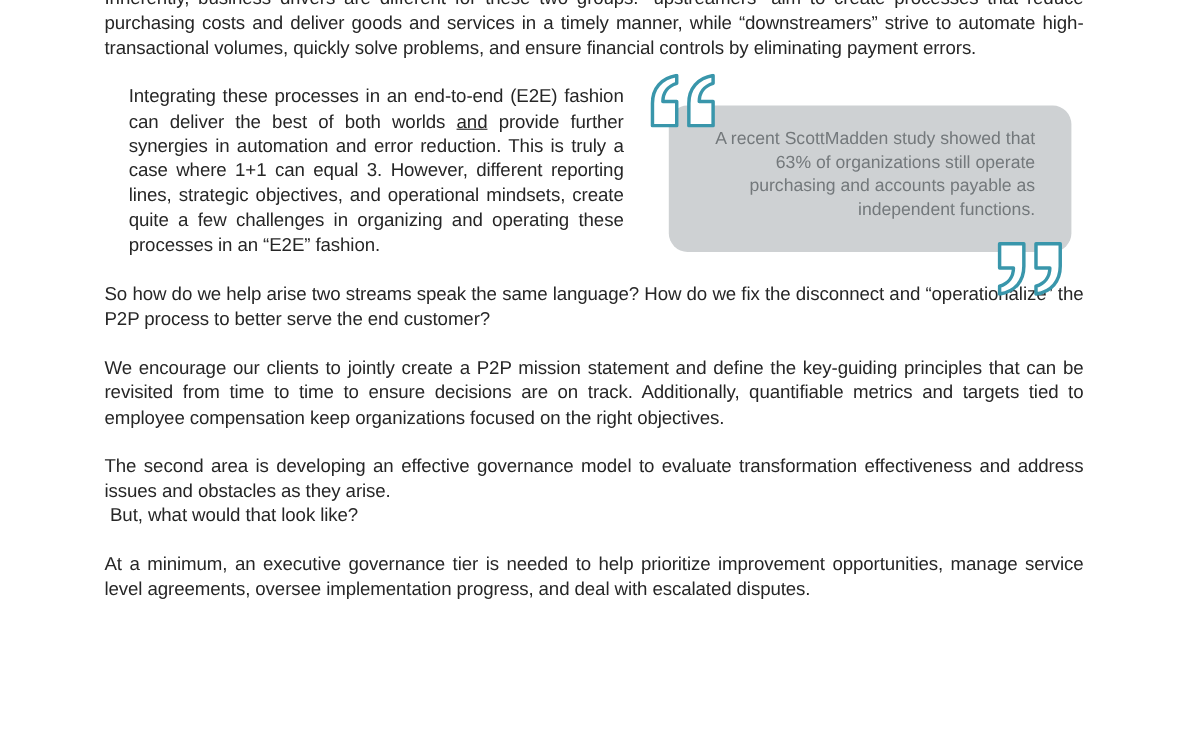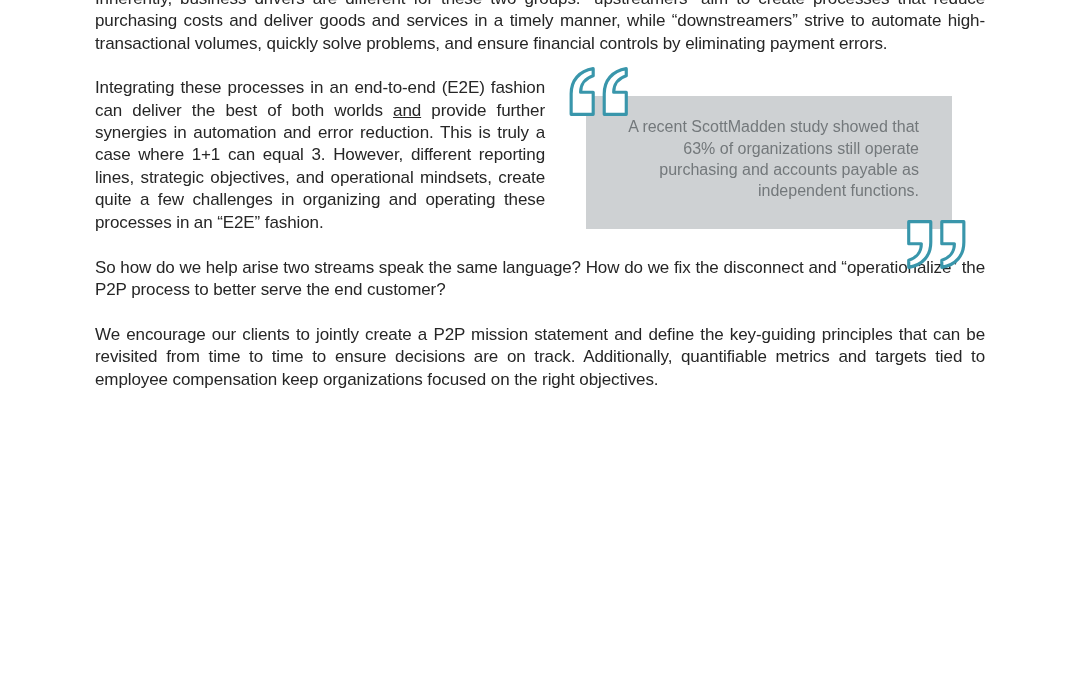--- a/index.html
+++ b/index.html
@@ -27,36 +27,38 @@
     text-align: justify;
   }
   .bold { font-weight: 400; }
   .underline { text-decoration: underline; }
   .indent { padding-left: 5px; }
 
   
   .quote-row {
     display: flex;
     margin-bottom: 23px;
+    margin-left: 22px;
   }
   .col-left { width: 450px; }
   .col-right { flex: 1; position: relative; }
 
   .quote-box {
     position: absolute;
     left: 41px; top: 19px;
     width: 366px; height: 133px;
     box-sizing: border-box;
     background: #ced1d3;
     padding: 20px 33px 0 24px;
     text-align: right;
     font-size: 16px;
     line-height: 21.3px;
     letter-spacing: 0;
     color: #73787b;
+    border-radius: 17px;
   }
   .quote-open {
     position: absolute;
     left: 23px; top: -10px;
     z-index: 2;
   }
   .quote-close {
     position: absolute;
     right: 18px; top: 143px;
     transform: rotate(180deg);
@@ -92,17 +94,19 @@
           </g>
         </svg>
       </div>
     </div>
 
     <p class="para"><span>So how do we help arise two streams speak the same language? How do we fix the disconnect and </span><span class="bold">“operationalize” the P2P process to better serve the end customer?</span></p>
 
 
     <p class="para"><span>We encourage our clients to jointly create a P2P mission statement and define the key-guiding principles that can be revisited from time to time to ensure decisions are on track. Additionally, quantifiable metrics and targets tied to employee compensation keep organizations focused on the right objectives.</span></p>
 
+    <p class="para"><span>The second area is developing an effective governance model to evaluate transformation effectiveness and address issues and obstacles as they arise.</span><br><span class="indent">But, what would that look like?</span></p>
 
+    <p class="para" style="margin-bottom:14px;"><span>At a minimum, an executive governance tier is needed to help prioritize improvement opportunities, manage service level agreements, oversee implementation progress, and deal with escalated disputes.</span></p>
 
 
   </div>
 </div>
 
 </body></html>

